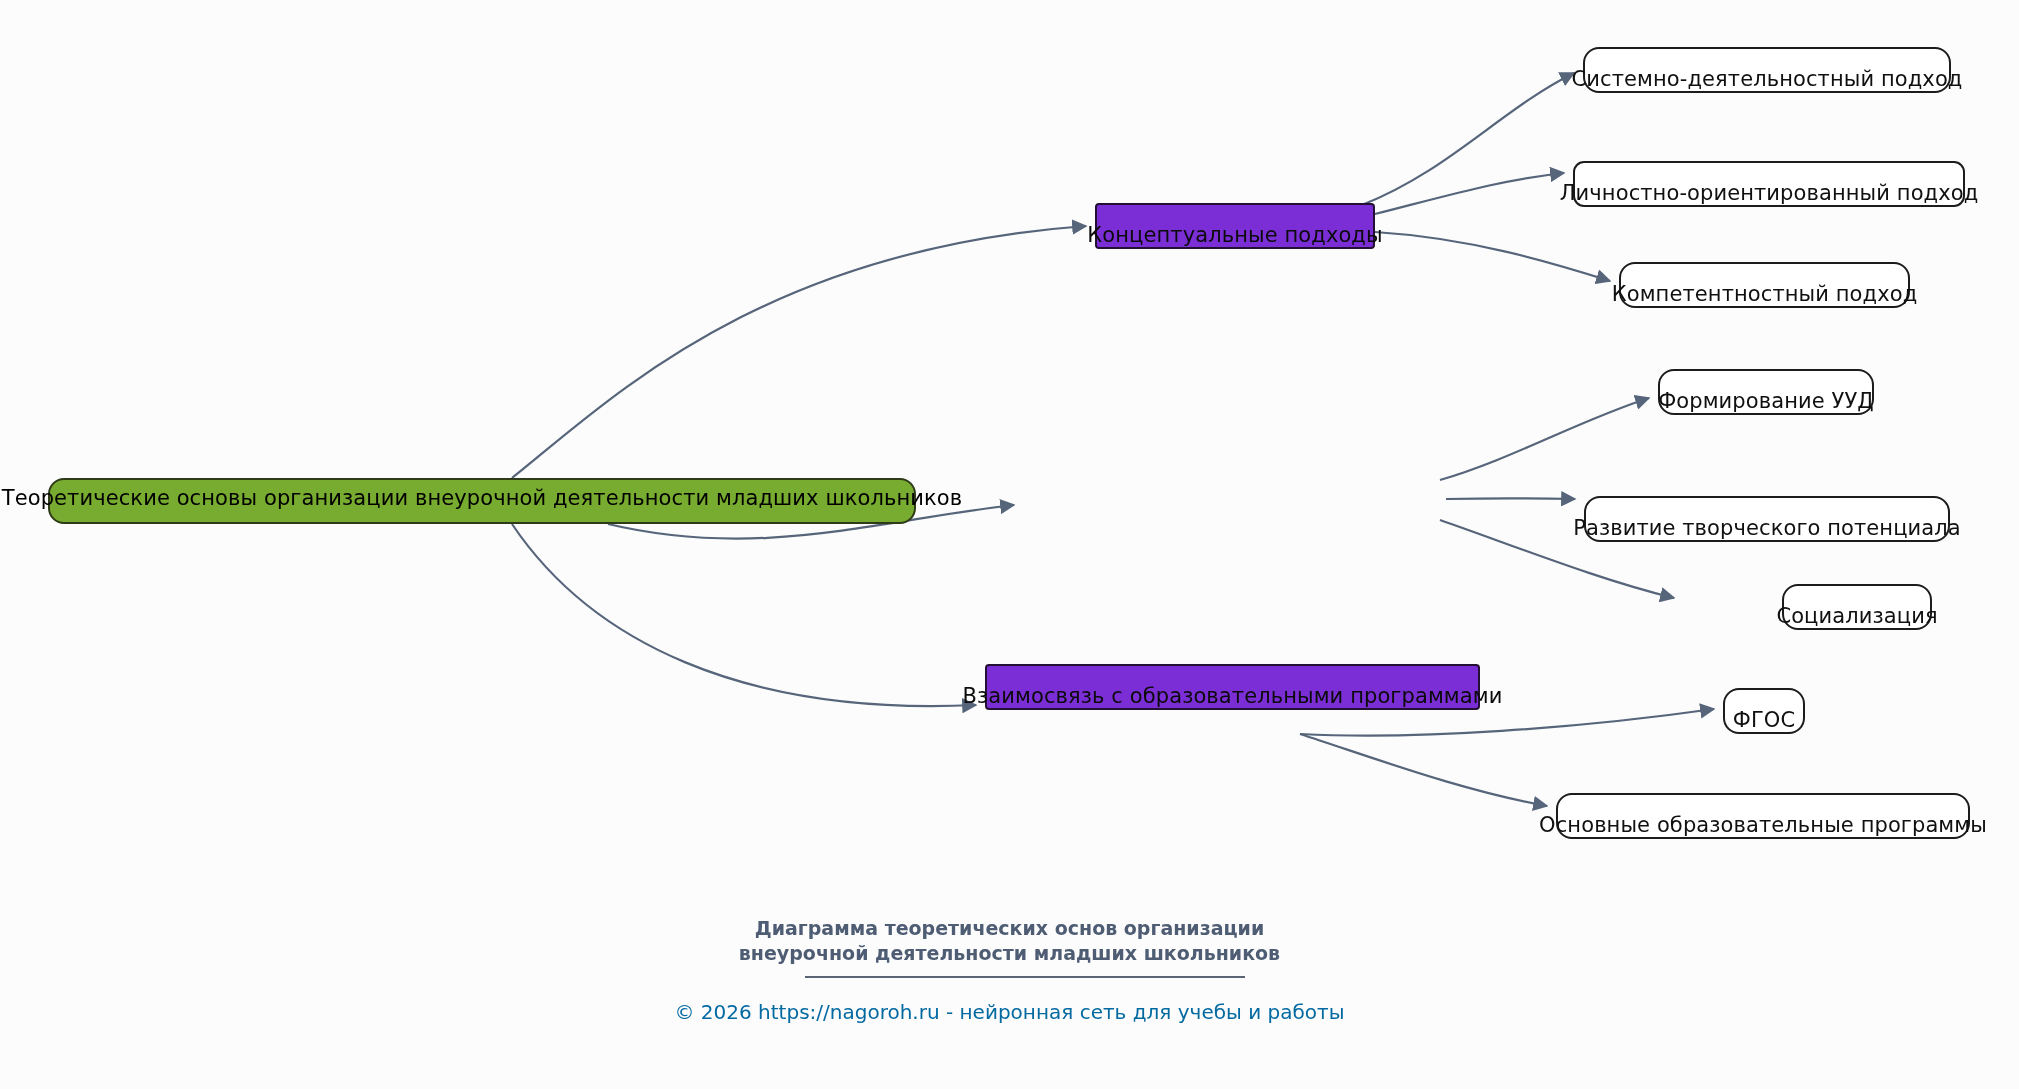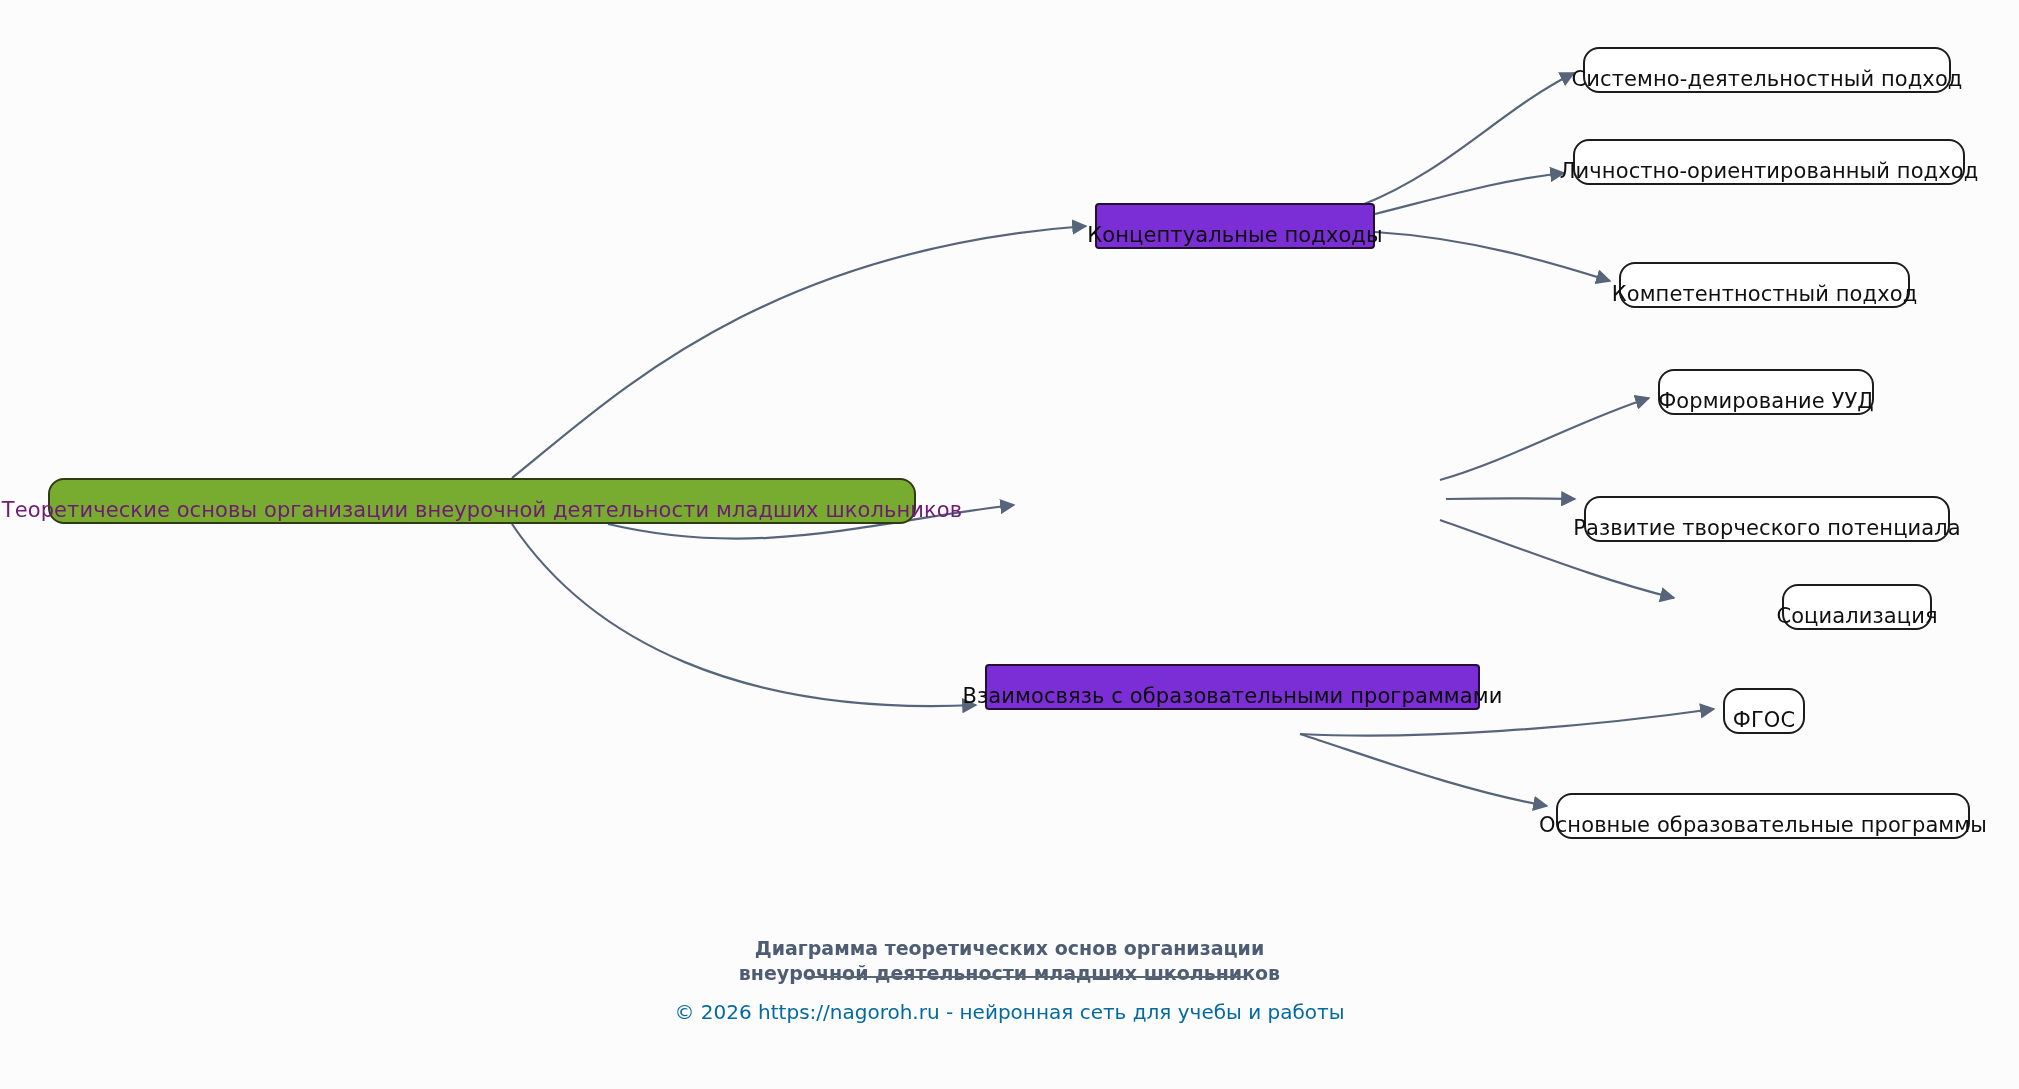--- a/index.html
+++ b/index.html
@@ -30,23 +30,23 @@
     display: flex;
     align-items: flex-end;
     justify-content: center;
     white-space: nowrap;
     border-radius: 14px;
     letter-spacing: 0.1px;
   }
   .node-root {
     background: #77ac30;
     border: 2px solid #2f3b18;
-    color: #701a75;
+    color: #000000;
     font-size: 21px;
-    padding: 0 16px;
+    padding: 12px 16px;
     border-radius: 16px;
   }
   .node-branch {
     background: #7b2ed6;
     border: 2px solid #231034;
     color: #0b0b0b;
     font-size: 21px;
     padding: 0 16px;
     border-radius: 4px;
   }
@@ -116,21 +116,21 @@
   </div>
 
   <div class="node node-branch" style="left:1095px; top:203px; width:280px; height:46px;">
     <span>Концептуальные подходы</span>
   </div>
 
   <div class="node node-leaf" style="left:1583px; top:47px; width:368px; height:46px;">
     <span>Системно-деятельностный подход</span>
   </div>
 
-  <div class="node node-leaf" style="left:1573px; top:139px; width:392px; height:46px;">
+  <div class="node node-leaf" style="left:1573px; top:161px; width:392px; height:46px;border-radius:11px;">
     <span>Личностно-ориентированный подход</span>
   </div>
 
   <div class="node node-leaf" style="left:1619px; top:262px; width:291px; height:46px;">
     <span>Компетентностный подход</span>
   </div>
 
 
   <div class="node node-leaf" style="left:1658px; top:369px; width:216px; height:46px;">
     <span>Формирование УУД</span>
@@ -149,21 +149,21 @@
   </div>
 
   <div class="node node-leaf" style="left:1723px; top:688px; width:82px; height:46px;">
     <span>ФГОС</span>
   </div>
 
   <div class="node node-leaf" style="left:1556px; top:793px; width:414px; height:46px;">
     <span>Основные образовательные программы</span>
   </div>
 
-  <div class="caption" style="top:916px;margin-top:20px;">
+  <div class="caption" style="top:916px;">
     <div>Диаграмма теоретических основ организации</div>
     <div>внеурочной деятельности младших школьников</div>
   </div>
 
   <div class="divider" style="left:805px; top:976px; width:440px;"></div>
 
   <div class="footer" style="top:1000px;">© 2026 https://nagoroh.ru - нейронная сеть для учебы и работы</div>
 
 </div>
 

